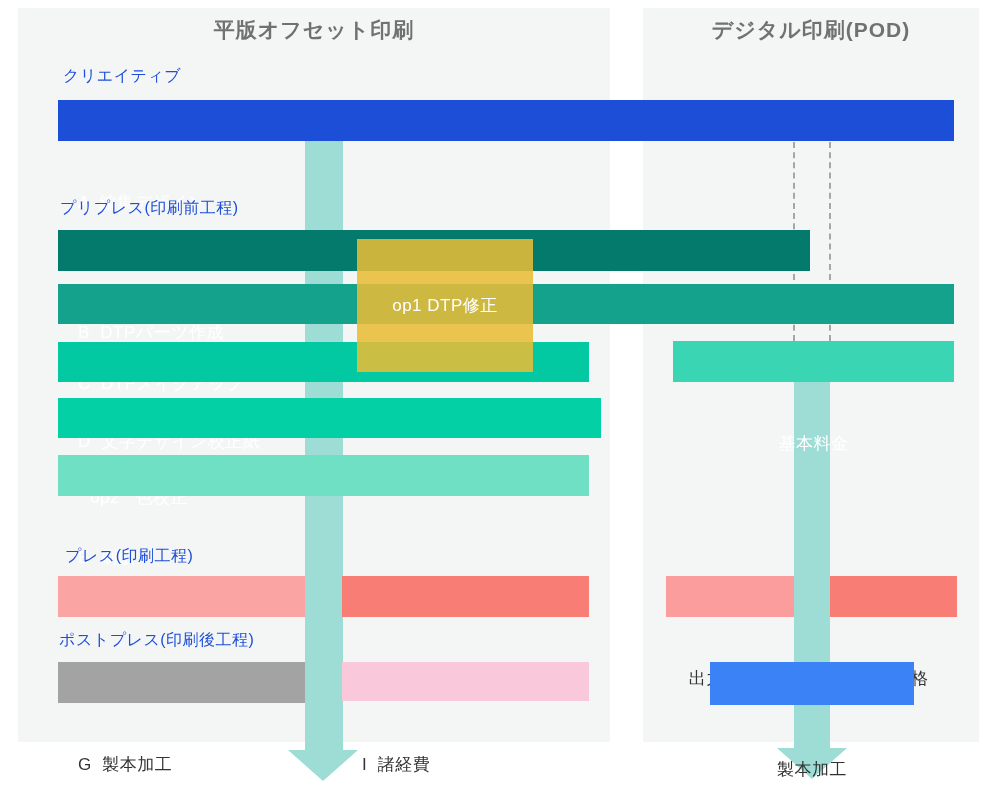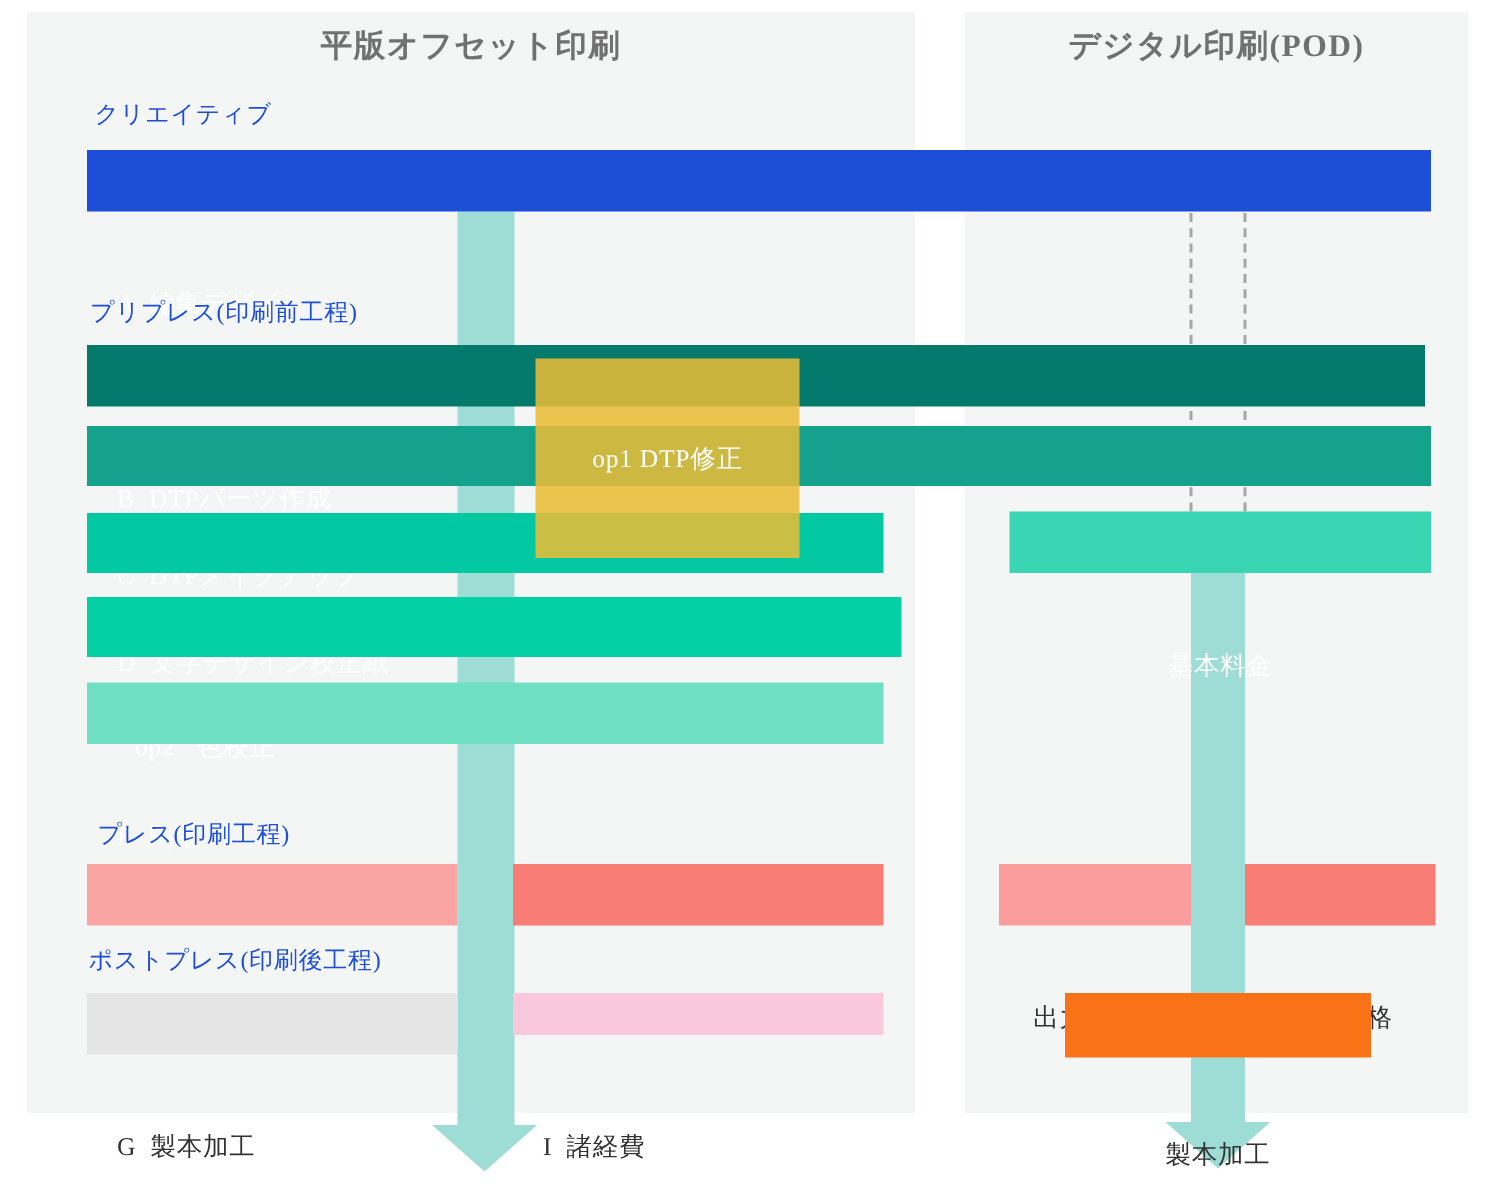--- a/index.html
+++ b/index.html
@@ -1,17 +1,17 @@
 <!DOCTYPE html>
 <html lang="ja"><head>
 <meta charset="utf-8">
 <style>
   html,body{margin:0;padding:0;background:#ffffff;}
   body{font-family:"Liberation Sans","DejaVu Sans",sans-serif;}
-  #stage{position:relative;width:1000px;height:800px;background:#ffffff;overflow:hidden;font-family:Liberation Serif, serif;}
+  #stage{position:relative;width:1000px;height:800px;background:#ffffff;overflow:hidden;}
 
   .panel{position:absolute;top:8px;height:734px;z-index:0;}
   #panel-left{left:18px;width:592px;}
   #panel-right{left:643px;width:336px;}
 
   .panel-title{position:absolute;top:16px;font-size:21px;font-weight:600;
     text-align:center;letter-spacing:1px;z-index:4;}
   #title-left{left:18px;width:592px;}
   #title-right{left:643px;width:336px;}
 
@@ -36,29 +36,29 @@
   #dash-1{left:793px;}
   #dash-2{left:829px;}
 
   .bar{position:absolute;z-index:2;font-size:17px;letter-spacing:0.5px;
     white-space:pre;color:#ffffff;}
   .bar .bar-label{display:block;padding-left:20px;}
   .bar.centered .bar-label{padding-left:0;text-align:center;}
   .bar.dark-text{color:#333333;}
 
   #bar-a{left:58px;top:100px;width:896px;height:41px;line-height:41px;}
-  #bar-b{left:58px;top:230px;width:892px;height:41px;line-height:41px;}
+  #bar-b{left:58px;top:230px;width:752px;height:41px;line-height:41px;}
   #bar-c{left:58px;top:284px;width:896px;height:40px;line-height:40px;}
   #bar-d{left:58px;top:342px;width:531px;height:40px;line-height:40px;}
   #bar-op2{left:58px;top:398px;width:531px;height:40px;line-height:40px;}
   #bar-e{left:58px;top:455px;width:531px;height:41px;line-height:41px;}
   #bar-f{left:58px;top:576px;width:247px;height:41px;line-height:41px;}
   #bar-h{left:342px;top:576px;width:247px;height:41px;line-height:41px;}
   #bar-g{left:58px;top:662px;width:247px;height:41px;line-height:41px;}
-  #bar-i{left:342px;top:662px;width:247px;height:28px;line-height:41px;}
+  #bar-i{left:342px;top:662px;width:247px;height:39px;line-height:41px;}
   #bar-basic{left:673px;top:341px;width:281px;height:41px;line-height:41px;}
   #bar-output{left:666px;top:576px;width:128px;height:41px;line-height:41px;}
   #bar-paper{left:830px;top:576px;width:127px;height:41px;line-height:41px;}
   #bar-binding{left:710px;top:662px;width:204px;height:43px;line-height:43px;}
 
   #op1-overlay{position:absolute;left:357px;top:239px;width:176px;height:133px;
     z-index:3;}
   #op1-overlay .op1-label{position:absolute;left:0;top:55px;width:100%;
     text-align:center;color:#ffffff;font-size:17px;letter-spacing:0.5px;white-space:pre;}
 </style>
@@ -103,37 +103,37 @@
   </div>
   <div class="bar" id="bar-e" style="background-color: rgb(111, 224, 196);">
     <span class="bar-label">E  刷版</span>
   </div>
   <div class="bar dark-text" id="bar-f" style="background-color: rgb(251, 164, 164);">
     <span class="bar-label">F  印刷</span>
   </div>
   <div class="bar dark-text" id="bar-h" style="background-color: rgb(248, 125, 116);">
     <span class="bar-label">H  用紙価格</span>
   </div>
-  <div class="bar dark-text" id="bar-g" style="background-color: #e5e5e5;">
+  <div class="bar dark-text" id="bar-g" style="background-color: #a3a3a3;">
     <span class="bar-label">G  製本加工</span>
   </div>
   <div class="bar dark-text" id="bar-i" style="background-color: rgb(249, 201, 219);">
     <span class="bar-label">I  諸経費</span>
   </div>
 
   <div class="bar centered" id="bar-basic" style="background-color: rgb(58, 213, 178);">
     <span class="bar-label">基本料金</span>
   </div>
   <div class="bar dark-text centered" id="bar-output" style="background-color: rgb(251, 157, 157);">
     <span class="bar-label">出力(印刷)</span>
   </div>
   <div class="bar dark-text centered" id="bar-paper" style="background-color: rgb(248, 125, 116);">
     <span class="bar-label">用紙価格</span>
   </div>
-  <div class="bar dark-text centered" id="bar-binding" style="background-color: #f97316;">
+  <div class="bar dark-text centered" id="bar-binding" style="background-color: #3b82f6;">
     <span class="bar-label">製本加工</span>
   </div>
 
   <div id="op1-overlay" style="background-color: rgba(233, 188, 55, 0.87);">
     <span class="op1-label">op1 DTP修正</span>
   </div>
 
 </div>
 
 </body></html>

